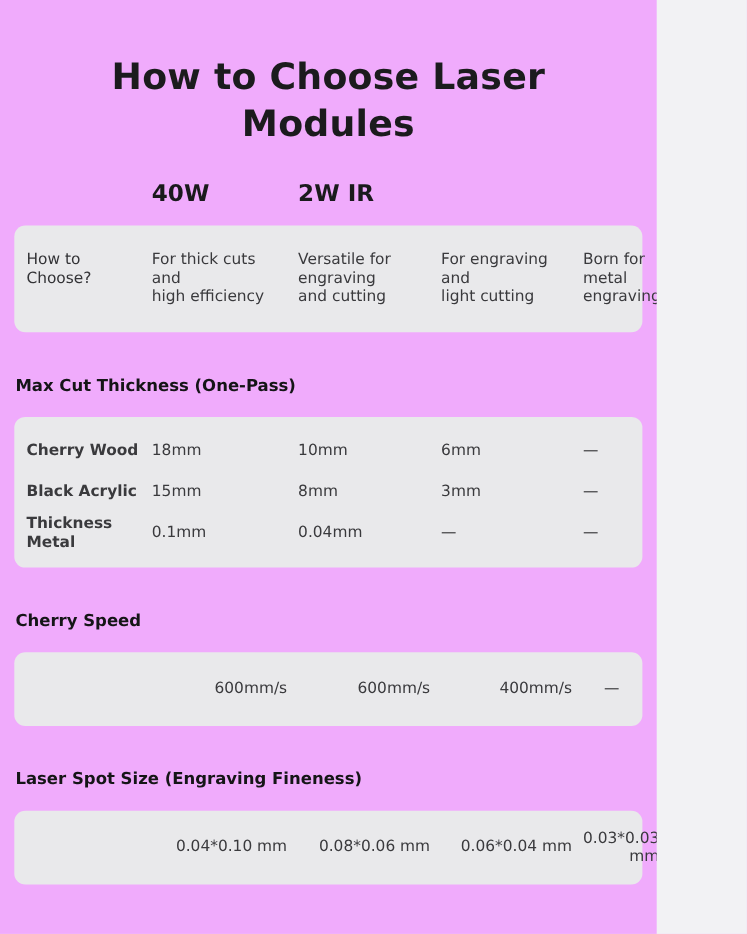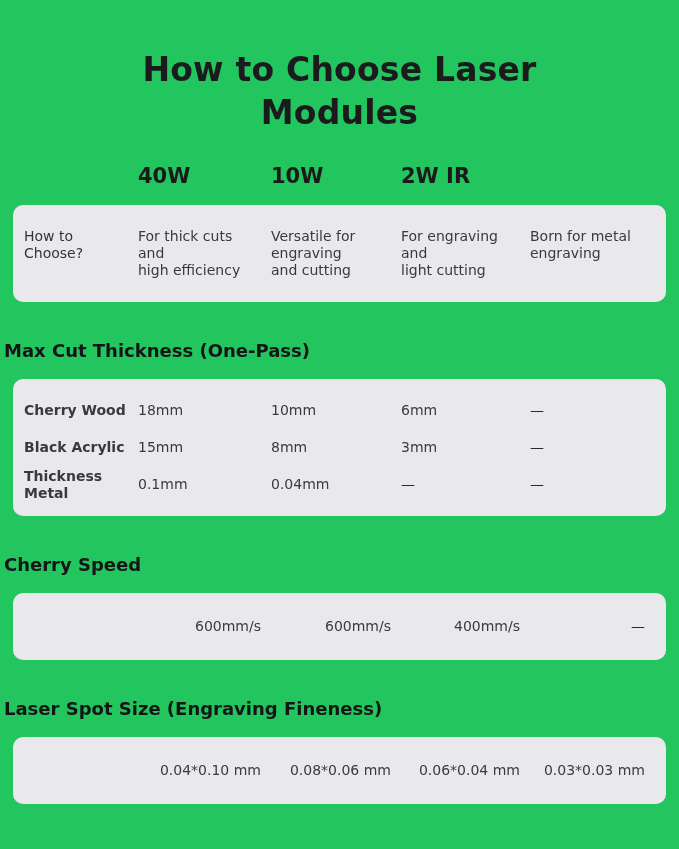--- a/index.html
+++ b/index.html
@@ -2,23 +2,23 @@
 <html><head>
 <meta charset="utf-8">
 <style>
   html, body { margin: 0; padding: 0; }
   body {
     font-family: "DejaVu Sans", "Liberation Sans", sans-serif;
     background: #F2F2F4;
   }
   .page {
     position: relative;
-    width: 679px;
+    width: 597px;
     height: 849px;
-    background: #22c55e;
+    background: #f0abfc;
     overflow: hidden;
   }
   .page-title {
     margin: 48px auto 0;
     text-align: center;
     font-size: 33px;
     line-height: 43px;
     font-weight: 700;
     color: #1B1B1D;
     letter-spacing: 0.2px;
@@ -54,22 +54,22 @@
   .cell {
     font-size: 14px;
     color: #3A3A3D;
     line-height: 17px;
     padding-right: 10px;
   }
   .pre { white-space: pre-line; }
   .howto-label { font-weight: 500; color: #333336; }
 
   .section-heading {
-    margin: 40px 4px 0;
-    font-size: 18px;
+    margin: 40px 14px 0;
+    font-size: 15px;
     line-height: 17px;
     font-weight: 700;
     color: #151517;
   }
   .card-table {
     margin-top: 20px;
     padding: 13px 11px;
   }
   .card-table .grid-row { height: 37px; }
   .card-single {
@@ -86,21 +86,20 @@
 <div class="page">
 
   <h1 class="page-title">
     <span>How to Choose Laser</span>
     <span>Modules</span>
   </h1>
 
   <div class="grid-row header-row">
     <div class="col-head"></div>
     <div class="col-head">40W</div>
-    <div class="col-head">10W</div>
     <div class="col-head">2W IR</div>
   </div>
 
   <div class="card card-howto">
     <div class="grid-row">
       <div class="cell pre howto-label">How to
 Choose?</div>
       <div class="cell pre">For thick cuts
 and
 high efficiency</div>

